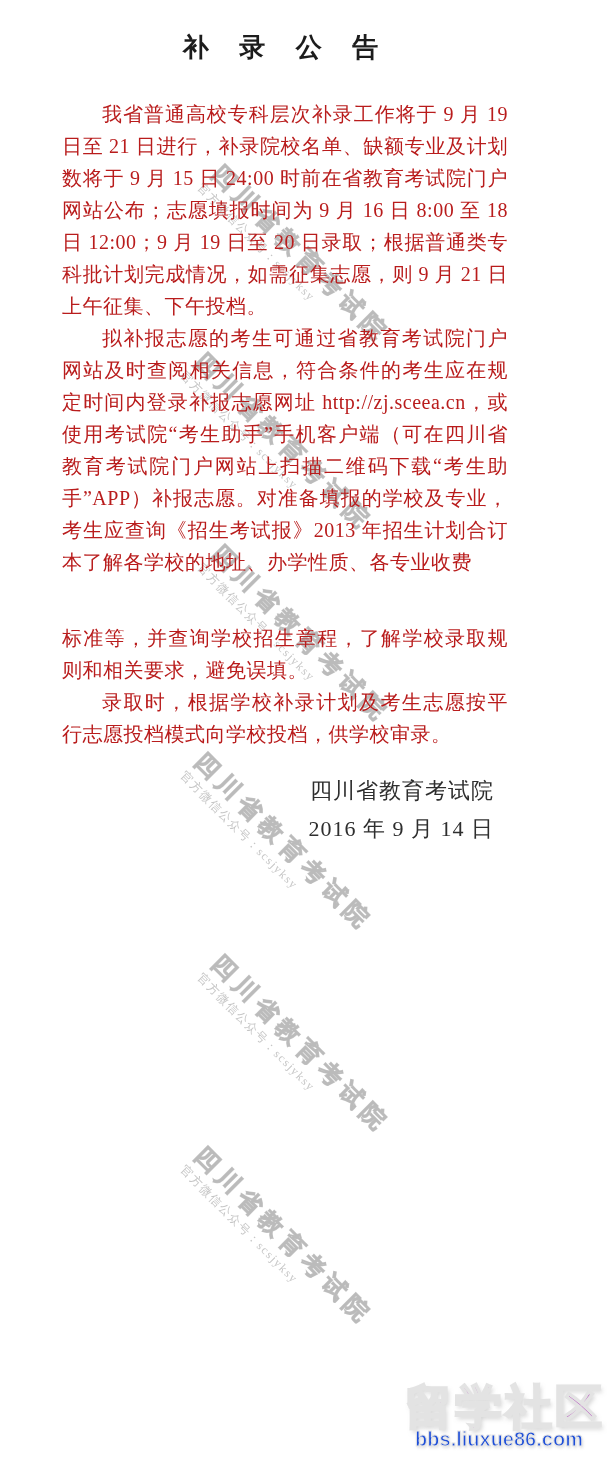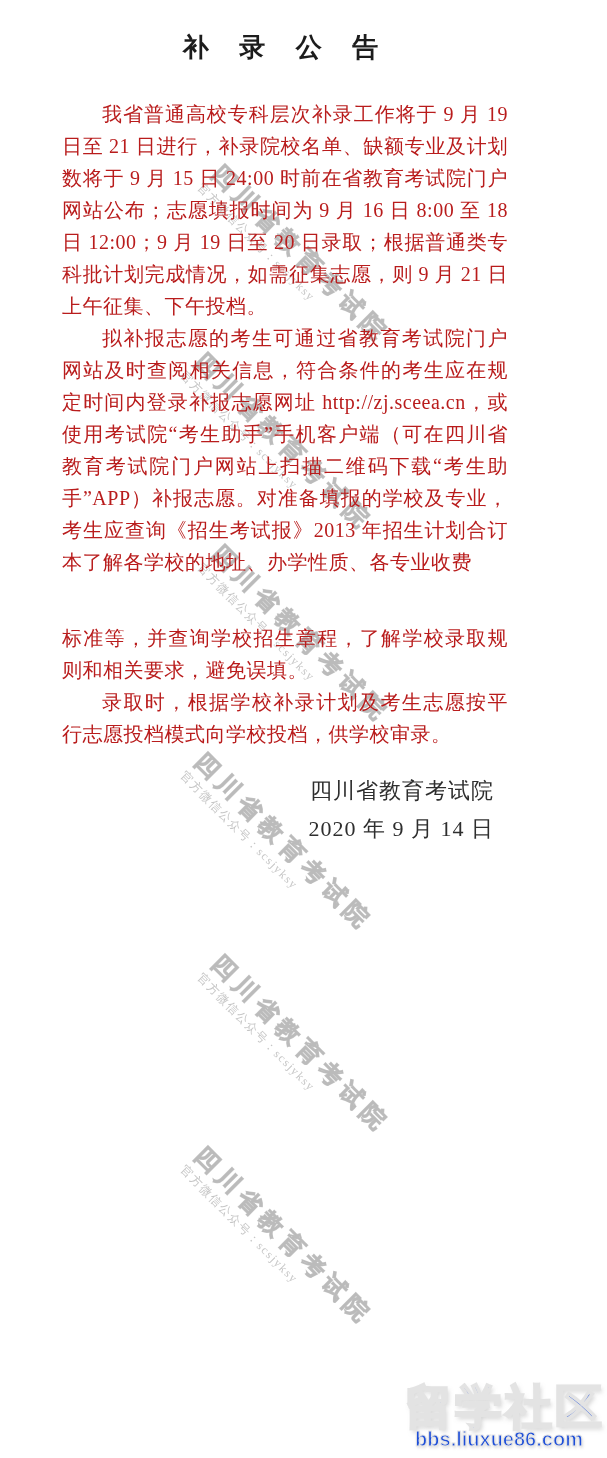--- a/index.html
+++ b/index.html
@@ -95,21 +95,21 @@
     right: 2px;
     bottom: 8px;
     text-align: center;
     font-family: "Liberation Sans", "DejaVu Sans", sans-serif;
     pointer-events: none;
   }
   .site-logo .logo-title {
     font-size: 47px;
     font-weight: bold;
     letter-spacing: 3px;
-    color: #1d4ed8;
+    color: #a21caf;
     -webkit-text-stroke: 2px #e3e3e3;
     text-shadow: 2px 3px 4px rgba(170,170,170,0.5);
     line-height: 1;
     margin-left: 12px;
   }
   .site-logo .logo-url {
     font-size: 20px;
     font-weight: bold;
     color: #1d4ed8;
     -webkit-text-stroke: 1px #e6e6e6;
@@ -156,21 +156,21 @@
     </h1>
 
     <p class="para indent">我省普通高校专科层次补录工作将于 9 月 19 日至 21 日进行，补录院校名单、缺额专业及计划数将于 9 月 15 日 24:00 时前在省教育考试院门户网站公布；志愿填报时间为 9 月 16 日 8:00 至 18 日 12:00；9 月 19 日至 20 日录取；根据普通类专科批计划完成情况，如需征集志愿，则 9 月 21 日上午征集、下午投档。</p>
     <p class="para indent">拟补报志愿的考生可通过省教育考试院门户网站及时查阅相关信息，符合条件的考生应在规定时间内登录补报志愿网址 http://zj.sceea.cn，或使用考试院“考生助手”手机客户端（可在四川省教育考试院门户网站上扫描二维码下载“考生助手”APP）补报志愿。对准备填报的学校及专业，考生应查询《招生考试报》2013 年招生计划合订本了解各学校的地址、办学性质、各专业收费</p>
     <div class="gap"></div>
     <p class="para">标准等，并查询学校招生章程，了解学校录取规则和相关要求，避免误填。</p>
     <p class="para indent">录取时，根据学校补录计划及考生志愿按平行志愿投档模式向学校投档，供学校审录。</p>
 
     <div class="signature">
       <div class="sig-line">四川省教育考试院</div>
-      <div class="sig-line">2020 年 9 月 14 日</div>
+      <div class="sig-line">2016 年 9 月 14 日</div>
     </div>
   </div>
 
   <div class="site-logo">
     <div class="logo-title">留学社区</div>
     <div class="logo-url">bbs.liuxue86.com</div>
   </div>
 
 </div>
 

